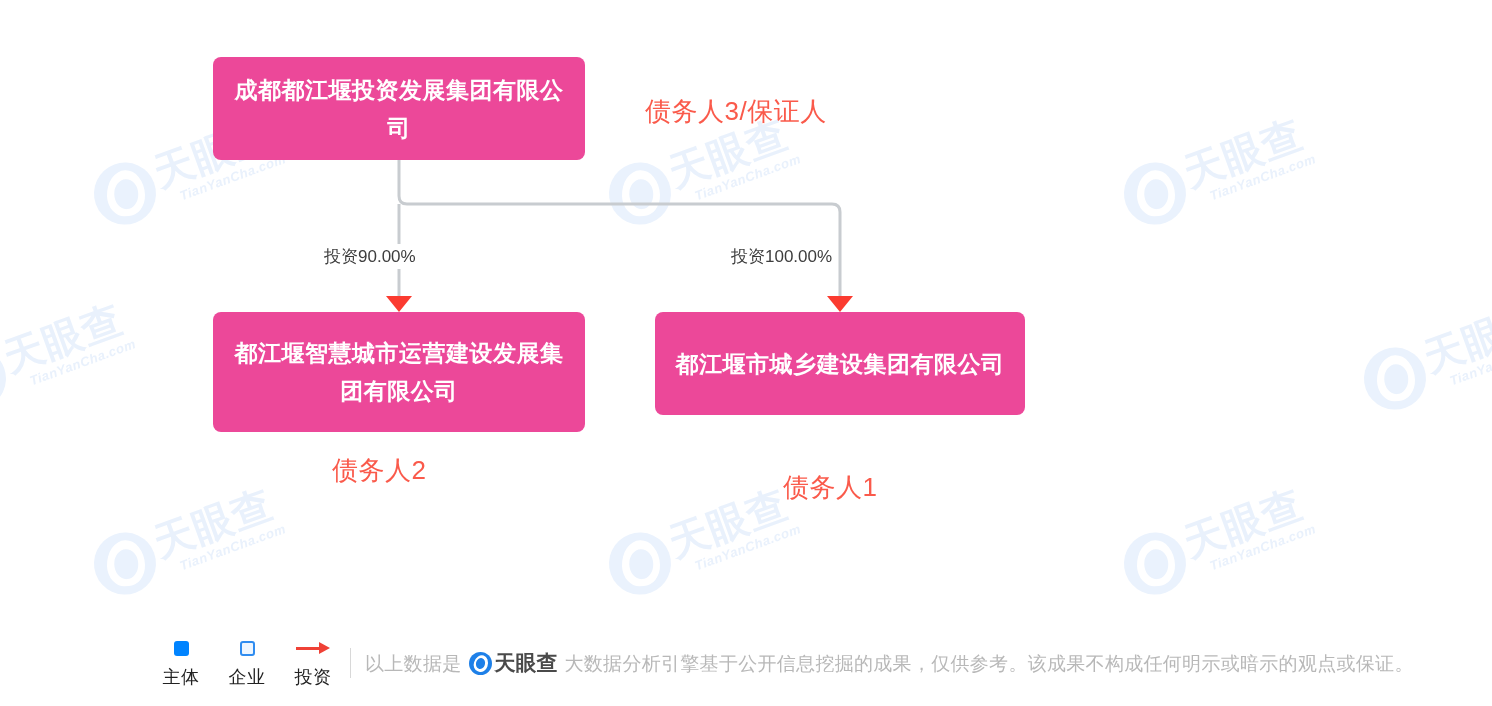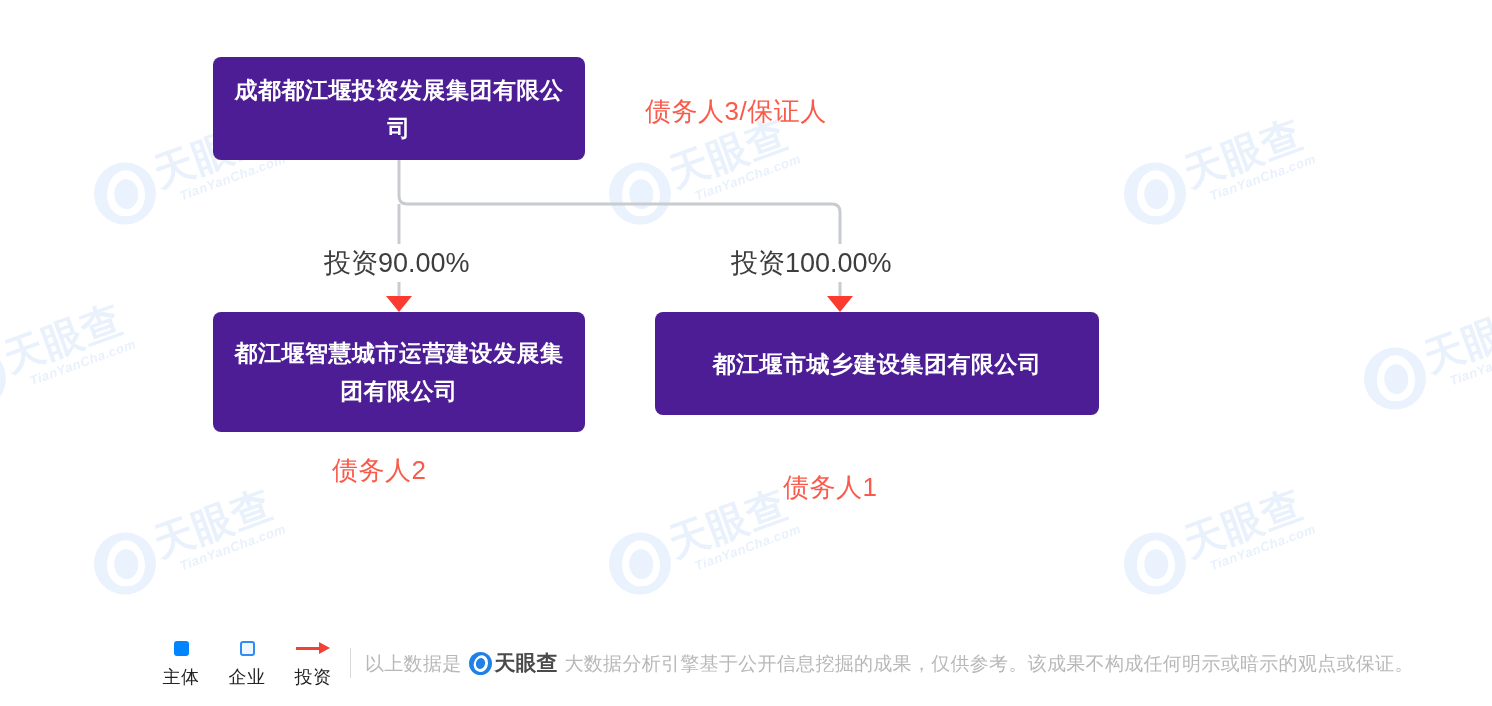--- a/index.html
+++ b/index.html
@@ -85,54 +85,54 @@
 
   
   #chart-layer {
     position: absolute;
     inset: 0;
     z-index: 2;
   }
 
   .node-box {
     position: absolute;
-    background: #4c1d95;
+    background: #ec4899;
     border-radius: 8px;
     color: #ffffff;
     font-size: 23px;
     font-weight: bold;
     line-height: 38px;
     display: flex;
     align-items: center;
     justify-content: center;
     text-align: center;
     padding: 0 14px;
     box-sizing: border-box;
     letter-spacing: 0.5px;
   }
 
   #node-parent     { left: 213px; top: 57px;  width: 372px; height: 103px; }
   #node-child-left { left: 213px; top: 312px; width: 372px; height: 120px; }
-  #node-child-right{ left: 655px; top: 312px; width: 444px; height: 103px; }
+  #node-child-right{ left: 655px; top: 312px; width: 370px; height: 103px; }
 
   .tag-label {
     position: absolute;
     color: #fa5a4b;
     font-size: 26px;
     white-space: nowrap;
     letter-spacing: 0.5px;
   }
   #tag-parent { left: 645px; top: 94px; }
   #tag-left   { left: 332px; top: 453px; text-align: right; }
   #tag-right  { left: 783px; top: 470px; }
 
   .edge-label {
     position: absolute;
     color: #3d3d3d;
-    font-size: 27px;
+    font-size: 17px;
     white-space: nowrap;
     background: #ffffff;
     padding: 1px 3px;
   }
   #edge-label-left  { left: 321px; top: 244px; }
   #edge-label-right { left: 728px; top: 244px; }
 
   svg#connectors {
     position: absolute;
     inset: 0;

